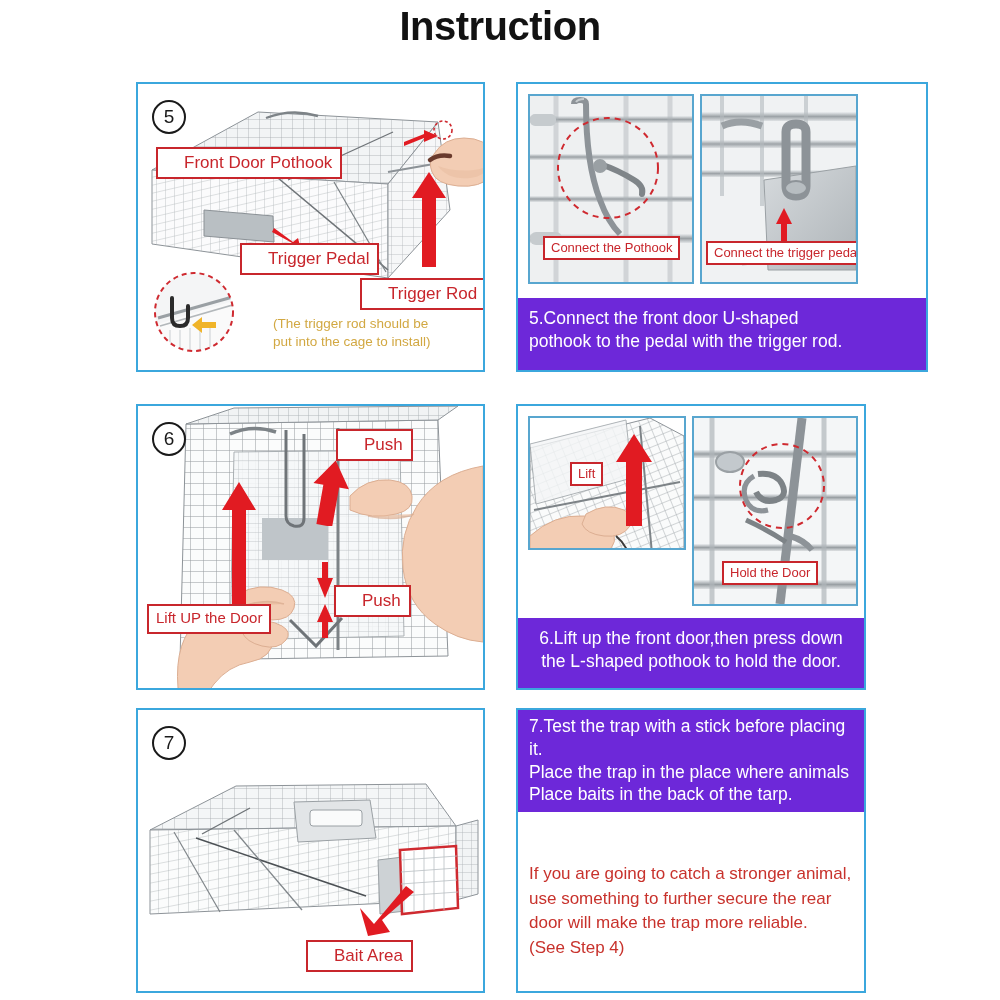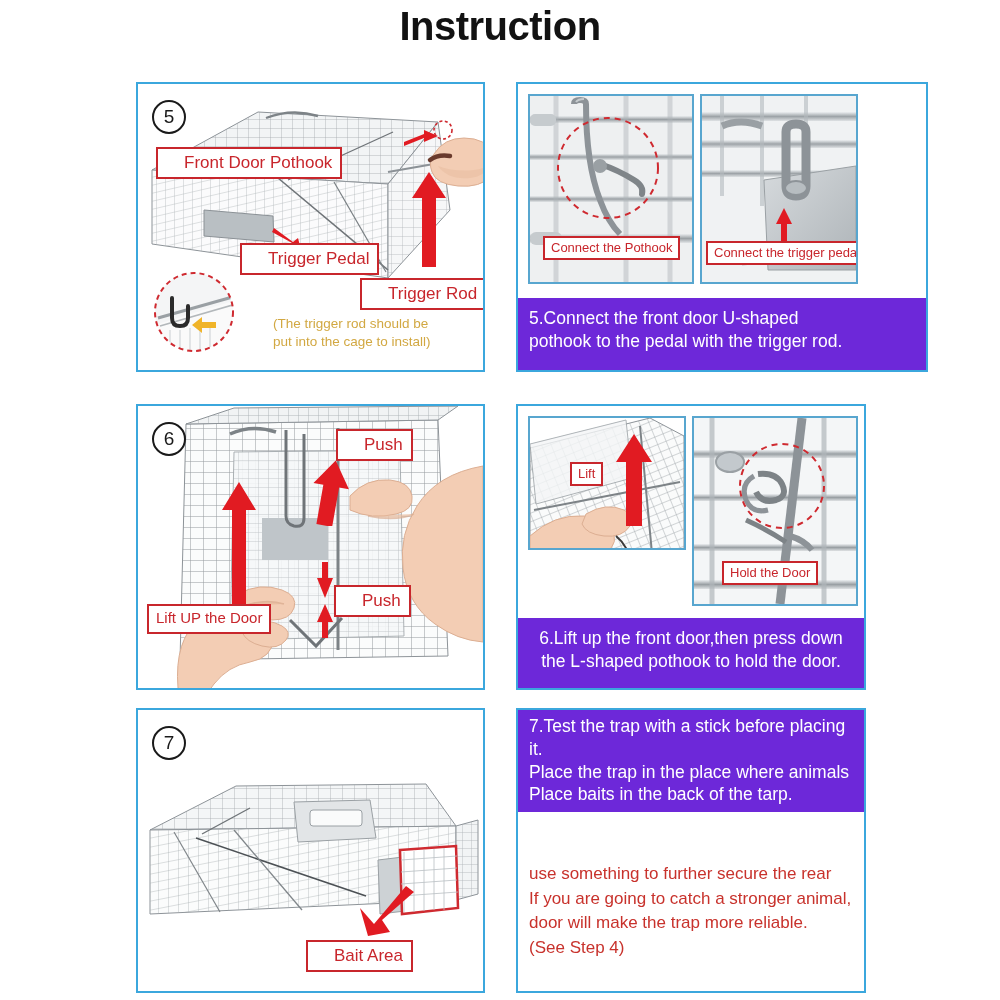--- a/index.html
+++ b/index.html
@@ -465,20 +465,20 @@
 
   <div class="panel" id="p7cap">
 
     <div class="capbar topped" style="height:102px;padding-top:5px;">
       <div>7.Test the trap with a stick before placing it.</div>
       <div>Place the trap in the place where animals</div>
       <div>Place baits in the back of the tarp.</div>
     </div>
 
     <div class="suggest" style="left:11px;top:152px;width:330px;">
+      <div>If you are going to catch a stronger animal,</div>
       <div>use something to further secure the rear</div>
-      <div>If you are going to catch a stronger animal,</div>
       <div>door will make the trap more reliable.</div>
       <div>(See Step 4)</div>
     </div>
   </div>
 
 </div>
 
 </body></html>

